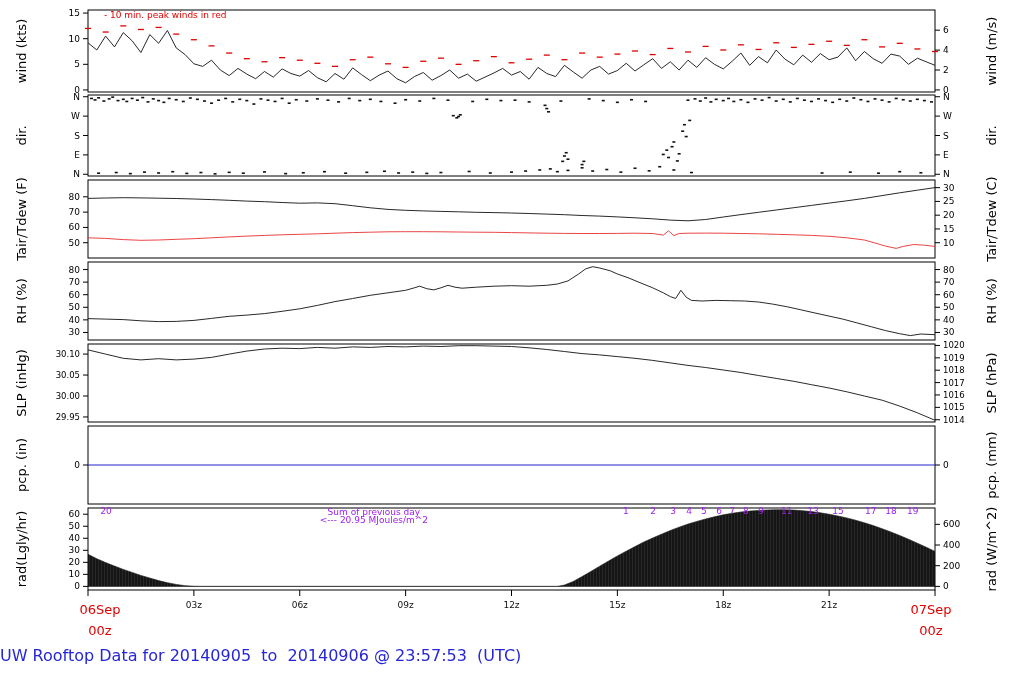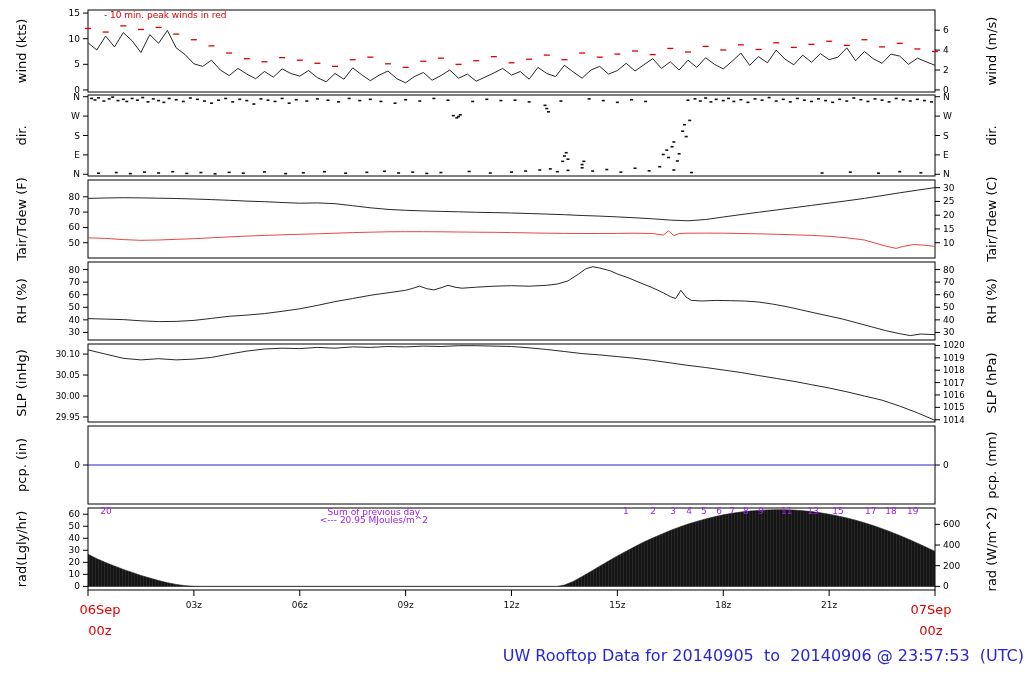--- a/index.html
+++ b/index.html
@@ -1,18 +1,18 @@
 <!DOCTYPE html>
 <html><head>
 <meta charset="utf-8">
 <style>
   html,body{margin:0;padding:0;background:#ffffff;}
   .page{position:relative;width:1024px;height:700px;background:#ffffff;overflow:hidden;
         font-family:"DejaVu Sans",sans-serif;}
-  .chart-title{position:absolute;left:0;top:646px;width:1024px;text-align:right;
+  .chart-title{position:absolute;left:0;top:646px;width:1024px;text-align:left;
         font-size:16px;white-space:pre;font-family:"DejaVu Sans",sans-serif;}
   svg text{font-family:"DejaVu Sans",sans-serif;}
 </style>
 </head>
 <body>
 
 <div class="page">
   <svg id="chart-svg" width="1024" height="700" viewBox="0 0 1024 700">
       <defs>
         <pattern id="radfill" width="3" height="8" patternUnits="userSpaceOnUse">

